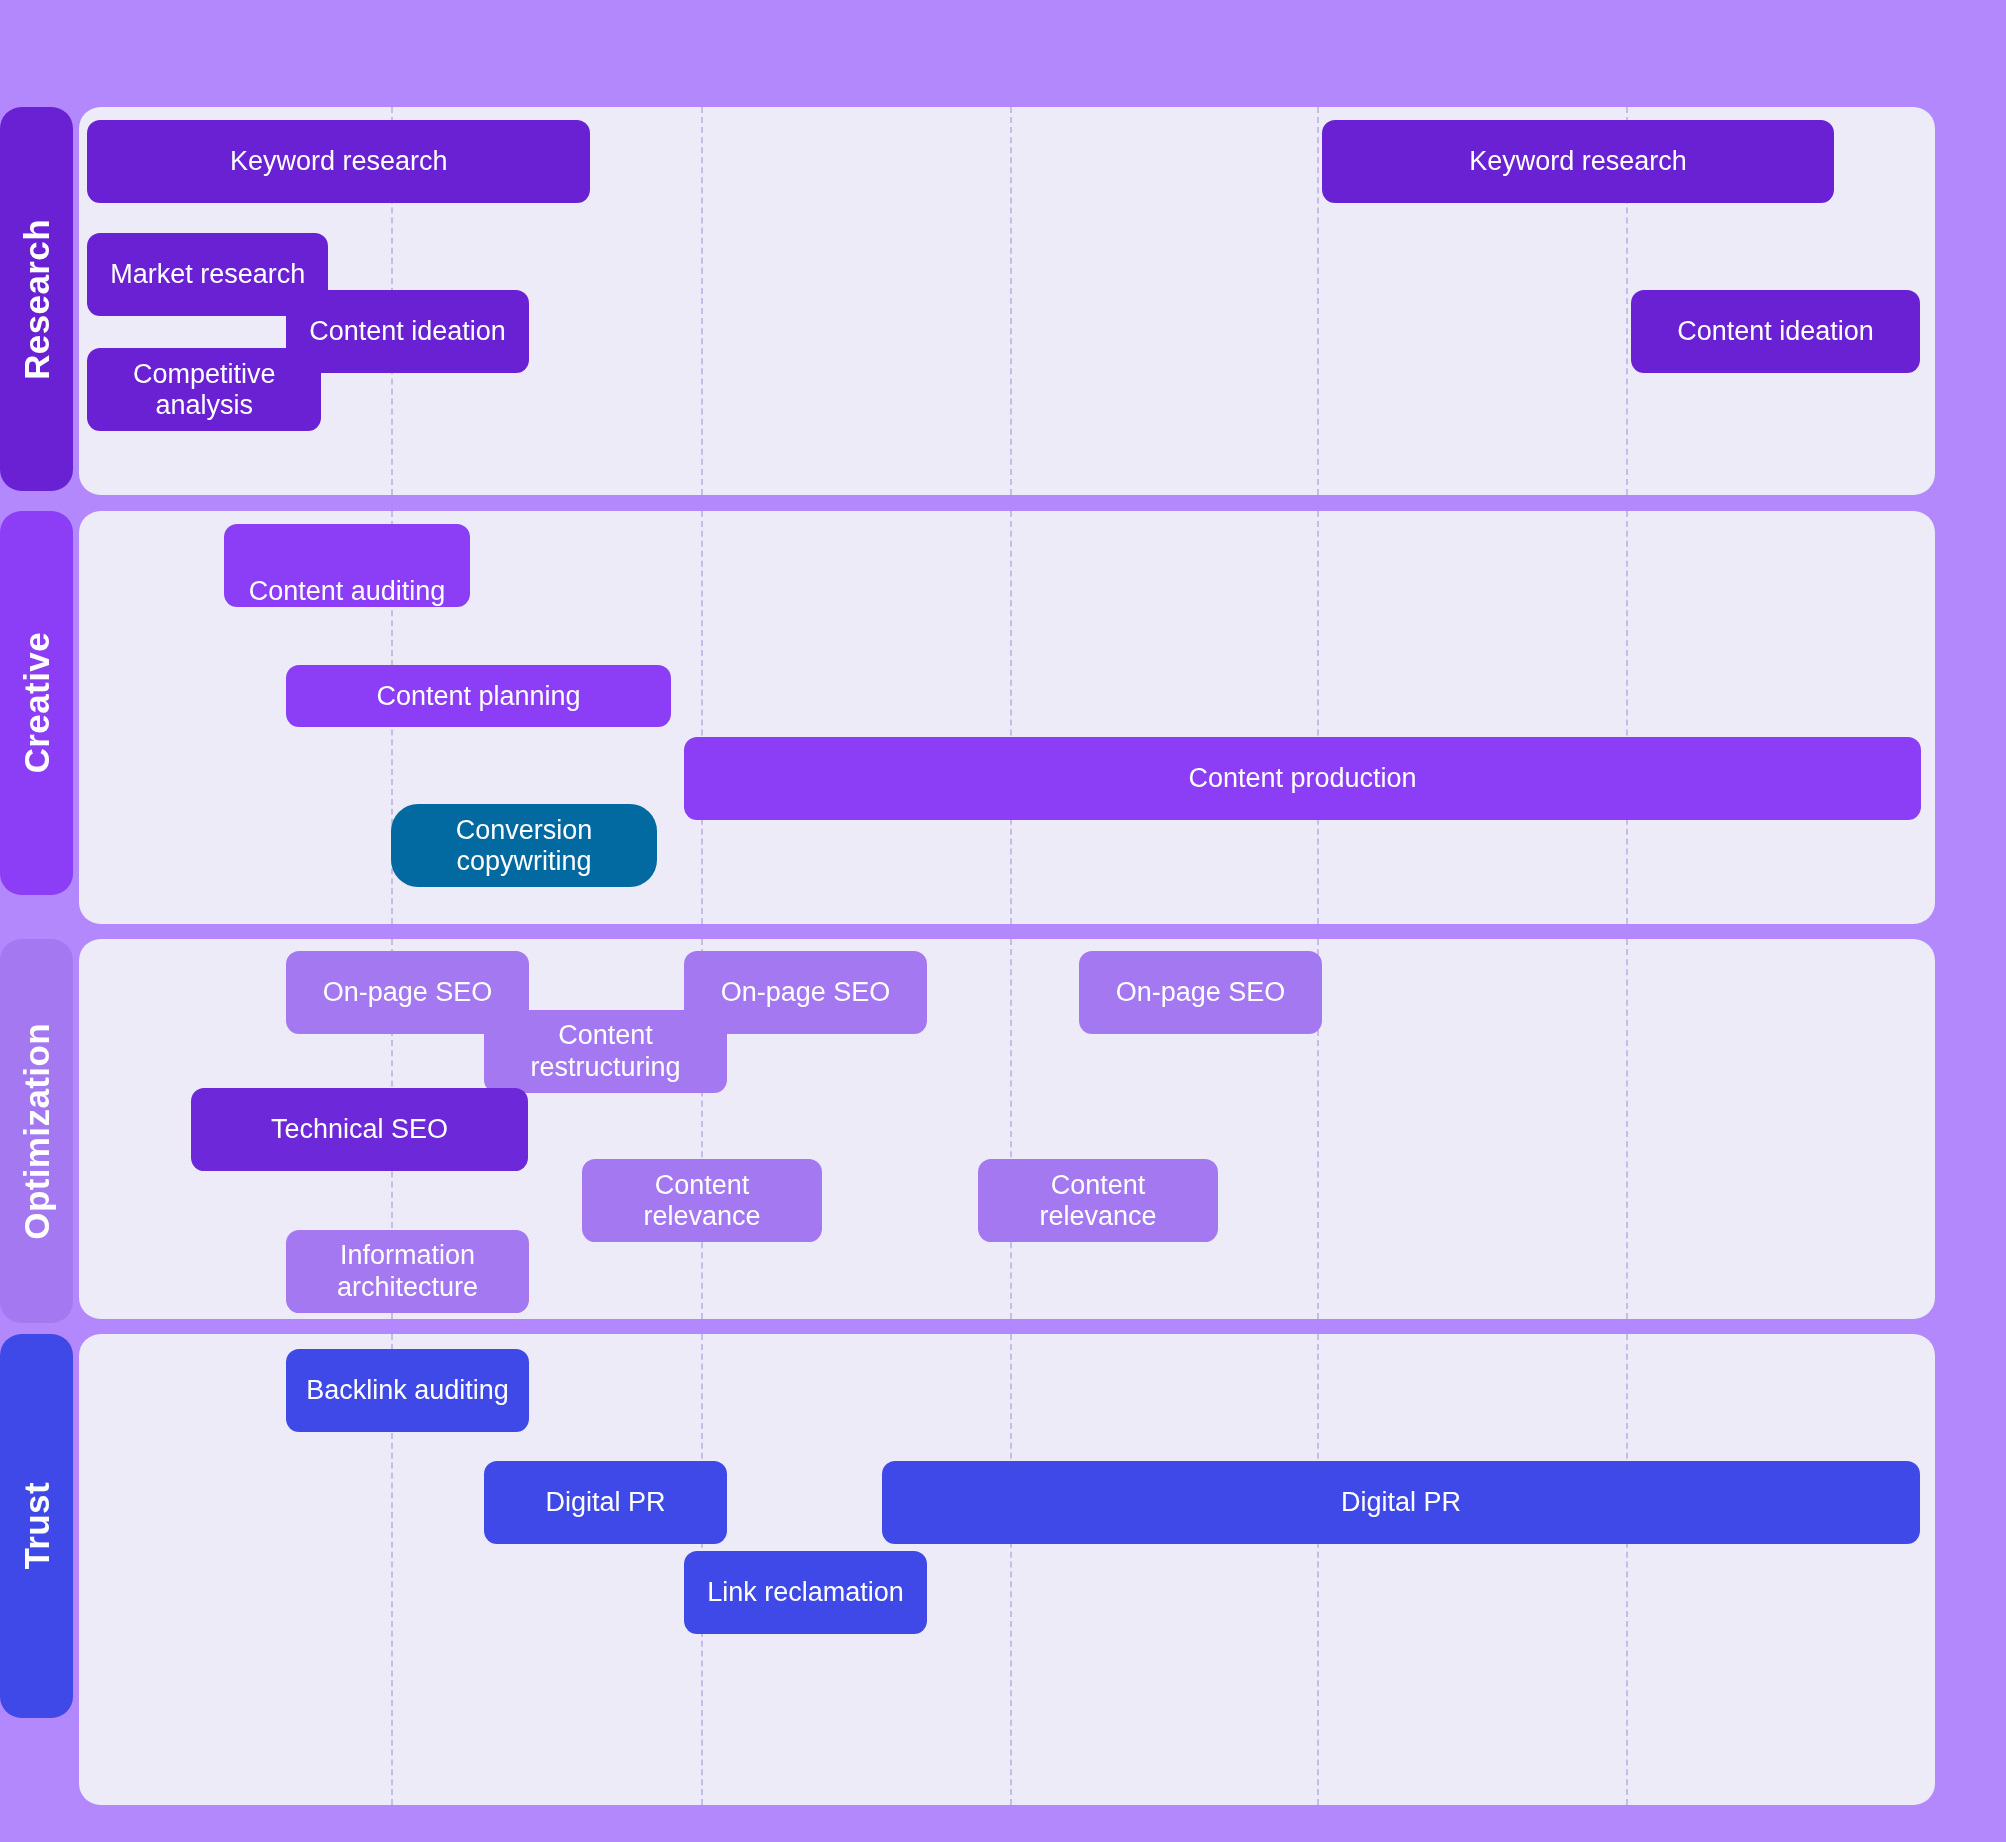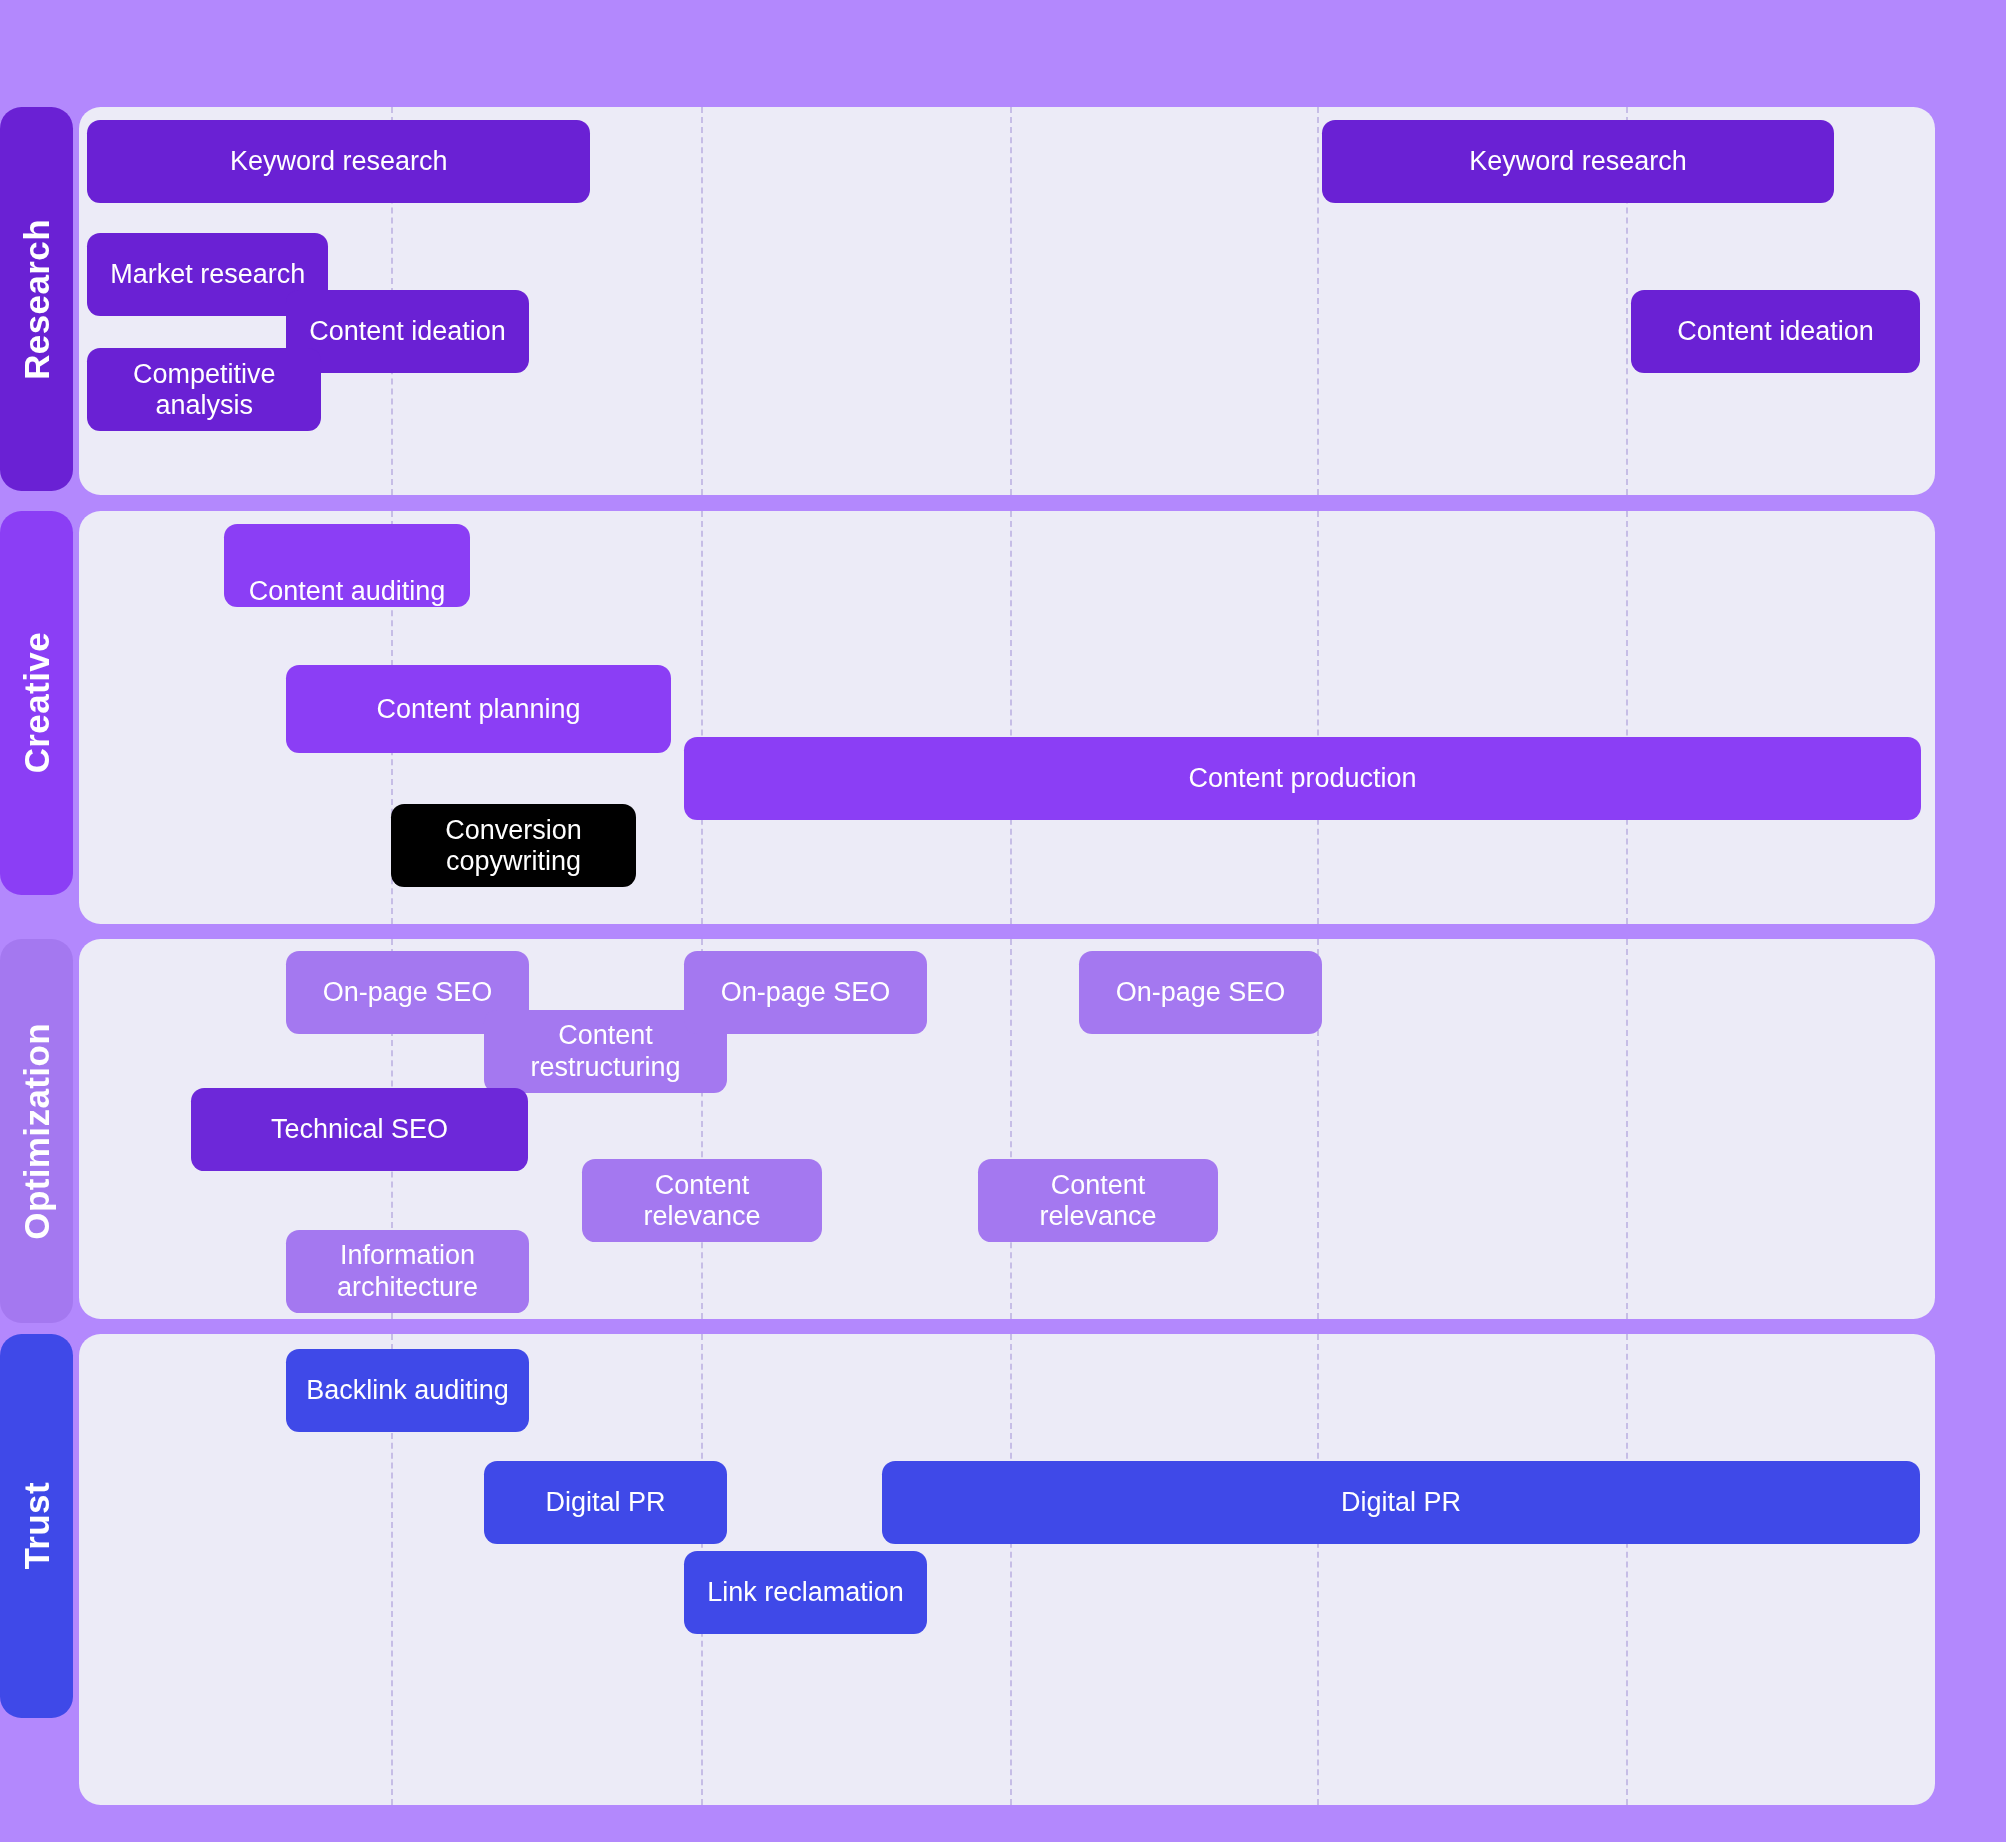--- a/index.html
+++ b/index.html
@@ -126,29 +126,29 @@
     <div class="gridline" style="left:312px;"></div>
     <div class="gridline" style="left:622px;"></div>
     <div class="gridline" style="left:931px;"></div>
     <div class="gridline" style="left:1238px;"></div>
     <div class="gridline" style="left:1547px;"></div>
 
     <div class="bar" style="left:145px;top:13.2px;width:246px;height:83px;background:#8b3ef5;align-items:flex-end;">
       <span>Content auditing</span>
     </div>
 
-    <div class="bar" style="left:207px;top:154px;width:385px;height:88px;background:#8b3ef5;">
+    <div class="bar" style="left:207px;top:154px;width:385px;height:62px;background:#8b3ef5;">
       <span>Content planning</span>
     </div>
 
     <div class="bar" style="left:605px;top:226px;width:1237px;height:83px;background:#8b3ef5;">
       <span>Content production</span>
     </div>
 
-    <div class="bar" style="left:312px;top:293px;width:245px;height:83px;background:#000000;">
+    <div class="bar" style="left:312px;top:293px;width:266px;height:83px;background:#0369a1;border-radius:27px;">
       <span>Conversion copywriting</span>
     </div>
   </div>
 
   <div class="lane-tab" style="top:939px;height:384px;background:#a478f0;">
     <span>Optimization</span>
   </div>
 
   <div class="lane-panel" style="top:939px;height:380px;">
     <div class="gridline" style="left:312px;"></div>

